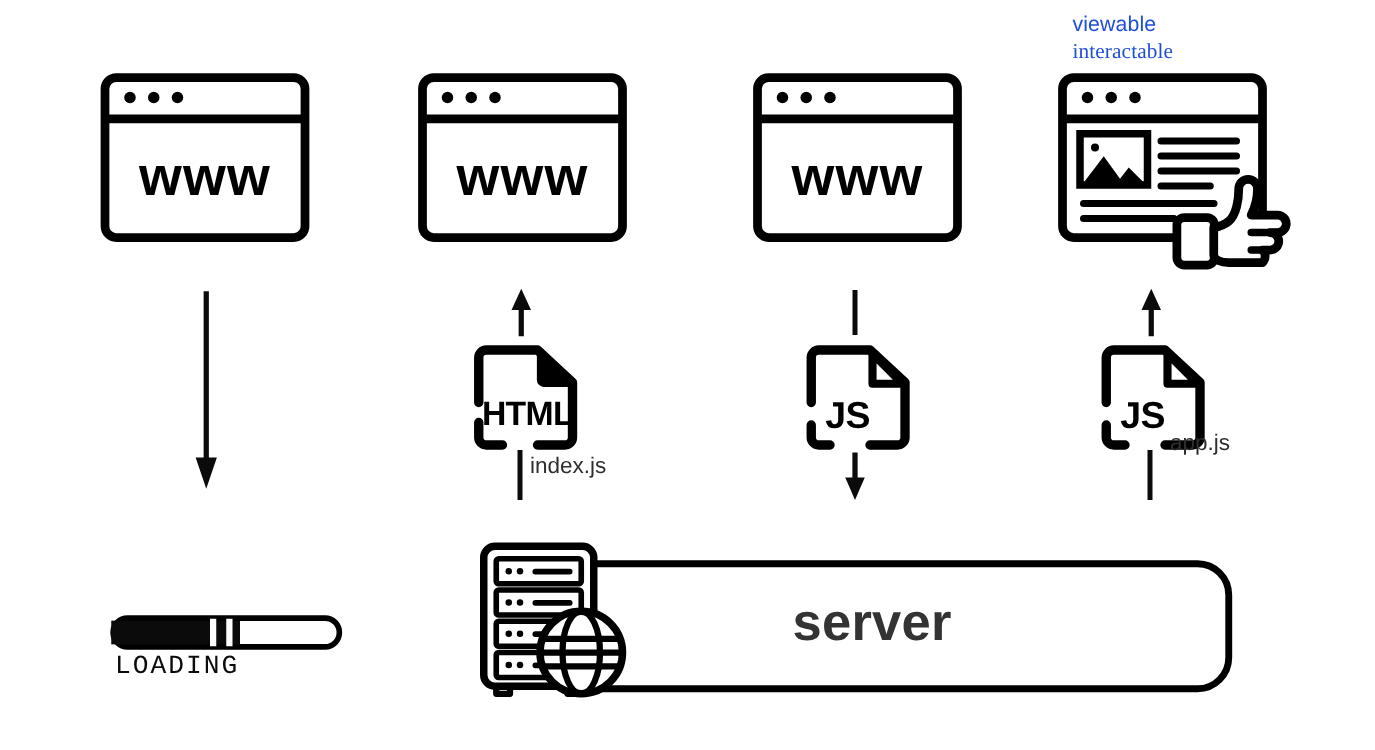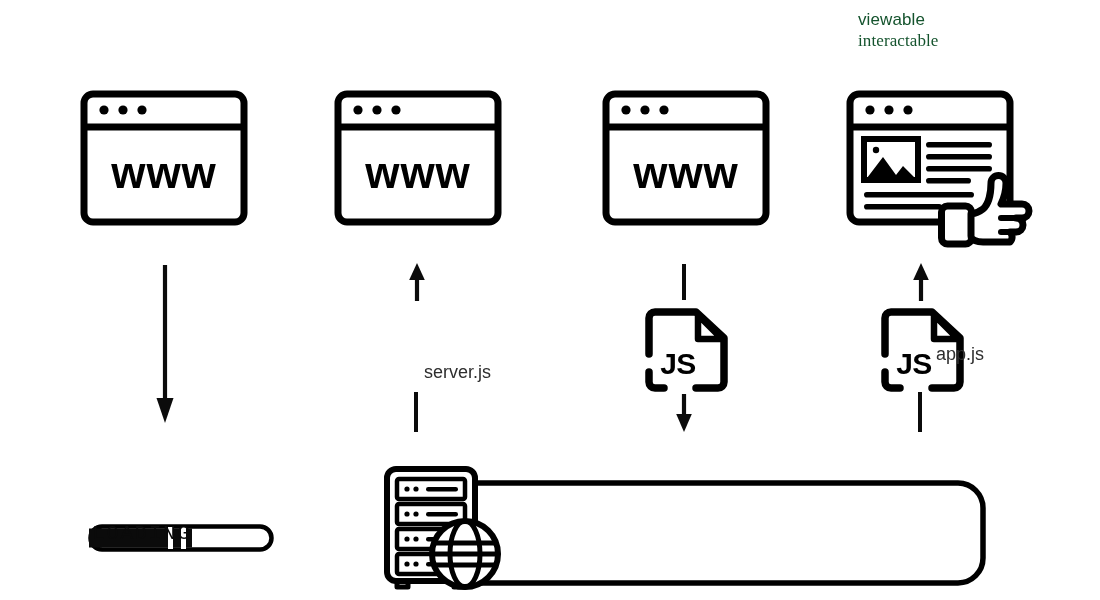--- a/index.html
+++ b/index.html
@@ -9,24 +9,24 @@
     background: #ffffff;
     font-family: "Liberation Sans", sans-serif;
   }
   #stage {
     position: relative;
     width: 1100px;
     height: 600px;
     background: #ffffff;
     overflow: hidden;
   }
-  .abs { position: absolute; margin-top: 32px; }
+  .abs { position: absolute; }
   .label {
     position: absolute;
-    color: #14532d;
+    color: #1d4ed8;
     font-family: "Liberation Sans", sans-serif;
     white-space: pre;
     line-height: 1.12;
   }
   .note-label {
     font-size: 17px;
     font-weight: 400;
     letter-spacing: .1px;
   }
   .file-label {
@@ -95,28 +95,38 @@
     </svg>
   </div>
 
   <div class="abs" style="left:402px; top:231px;">
     <svg width="30" height="38" viewBox="0 0 30 38" aria-label="upward arrow">
       <line x1="15" y1="38" x2="15" y2="10" stroke="#0b0b0b" stroke-width="4.2"></line>
       <polygon points="15,0 7.2,17 22.8,17" fill="#0b0b0b"></polygon>
     </svg>
   </div>
 
+  <div class="abs" style="left:374px; top:276px;">
+    <svg width="94" height="88" viewBox="0 0 94 88" aria-label="HTML file">
+
+      <path d="M9 46 V10 A6 6 0 0 1 15 4 H56 L84 30 V74 A6 6 0 0 1 78 80 H56" fill="none" stroke="#000" stroke-width="7.5" stroke-linecap="round" stroke-linejoin="round"></path>
+      <path d="M9 62 V74 A6 6 0 0 0 15 80 H28" fill="none" stroke="#000" stroke-width="7.5" stroke-linecap="round" stroke-linejoin="round"></path>
+
+      <path d="M58 5 L84 31 H61 A3 3 0 0 1 58 28 Z" fill="#000" stroke="#000" stroke-width="5" stroke-linejoin="round"></path>
+      <text x="48" y="64" text-anchor="middle" font-family="Liberation Sans, sans-serif" font-size="27" font-weight="700" fill="#000" letter-spacing="-0.5">HTML</text>
+    </svg>
+  </div>
 
   <div class="abs" style="left:409px; top:360px;">
     <svg width="14" height="40" viewBox="0 0 14 40" aria-label="connector line">
       <line x1="7" y1="0" x2="7" y2="40" stroke="#0b0b0b" stroke-width="4"></line>
     </svg>
   </div>
 
-  <div class="label file-label" style="left:424px; top:362px;">server.js</div>
+  <div class="label file-label" style="left:424px; top:362px;">index.js</div>
 
   <div class="abs" style="left:602px; top:58px;">
     <svg width="168" height="136" viewBox="0 0 168 136" aria-label="browser window">
       <rect x="4" y="4" width="160" height="128" rx="9" ry="9" fill="#fff" stroke="#000" stroke-width="7"></rect>
       <line x1="7" y1="37" x2="161" y2="37" stroke="#000" stroke-width="7"></line>
       <circle cx="24" cy="20" r="4.6" fill="#000"></circle>
       <circle cx="43" cy="20" r="4.6" fill="#000"></circle>
       <circle cx="62" cy="20" r="4.6" fill="#000"></circle>
       <text x="84" y="98" text-anchor="middle" font-family="Liberation Sans, sans-serif" font-size="44" font-weight="700" fill="#000" letter-spacing="1">www</text>
     </svg>
@@ -220,20 +230,21 @@
   </div>
 
   <div class="label file-label" style="left:936px; top:344px;">app.js</div>
 
   <div class="abs" style="left:436px; top:448px;">
     <svg width="550" height="106" viewBox="0 0 550 106" aria-label="server container">
       <rect x="3" y="3" width="544" height="100" rx="25" ry="25" fill="#fff" stroke="#000" stroke-width="5.5"></rect>
     </svg>
   </div>
 
+  <div class="label server-label" style="left:634px; top:474px;">server</div>
 
   <div class="abs" style="left:382px; top:432px;">
     <svg width="132" height="130" viewBox="0 0 132 130" aria-label="server rack with globe">
 
       <rect x="5" y="5" width="88" height="112" rx="9" ry="9" fill="#fff" stroke="#000" stroke-width="6"></rect>
 
       <rect x="15" y="15" width="68" height="20" rx="2" fill="#fff" stroke="#000" stroke-width="4.5"></rect>
       <circle cx="25" cy="25" r="2.6" fill="#000"></circle>
       <circle cx="34" cy="25" r="2.6" fill="#000"></circle>
       <rect x="44" y="23" width="32" height="4.5" rx="2.2" fill="#000"></rect>

